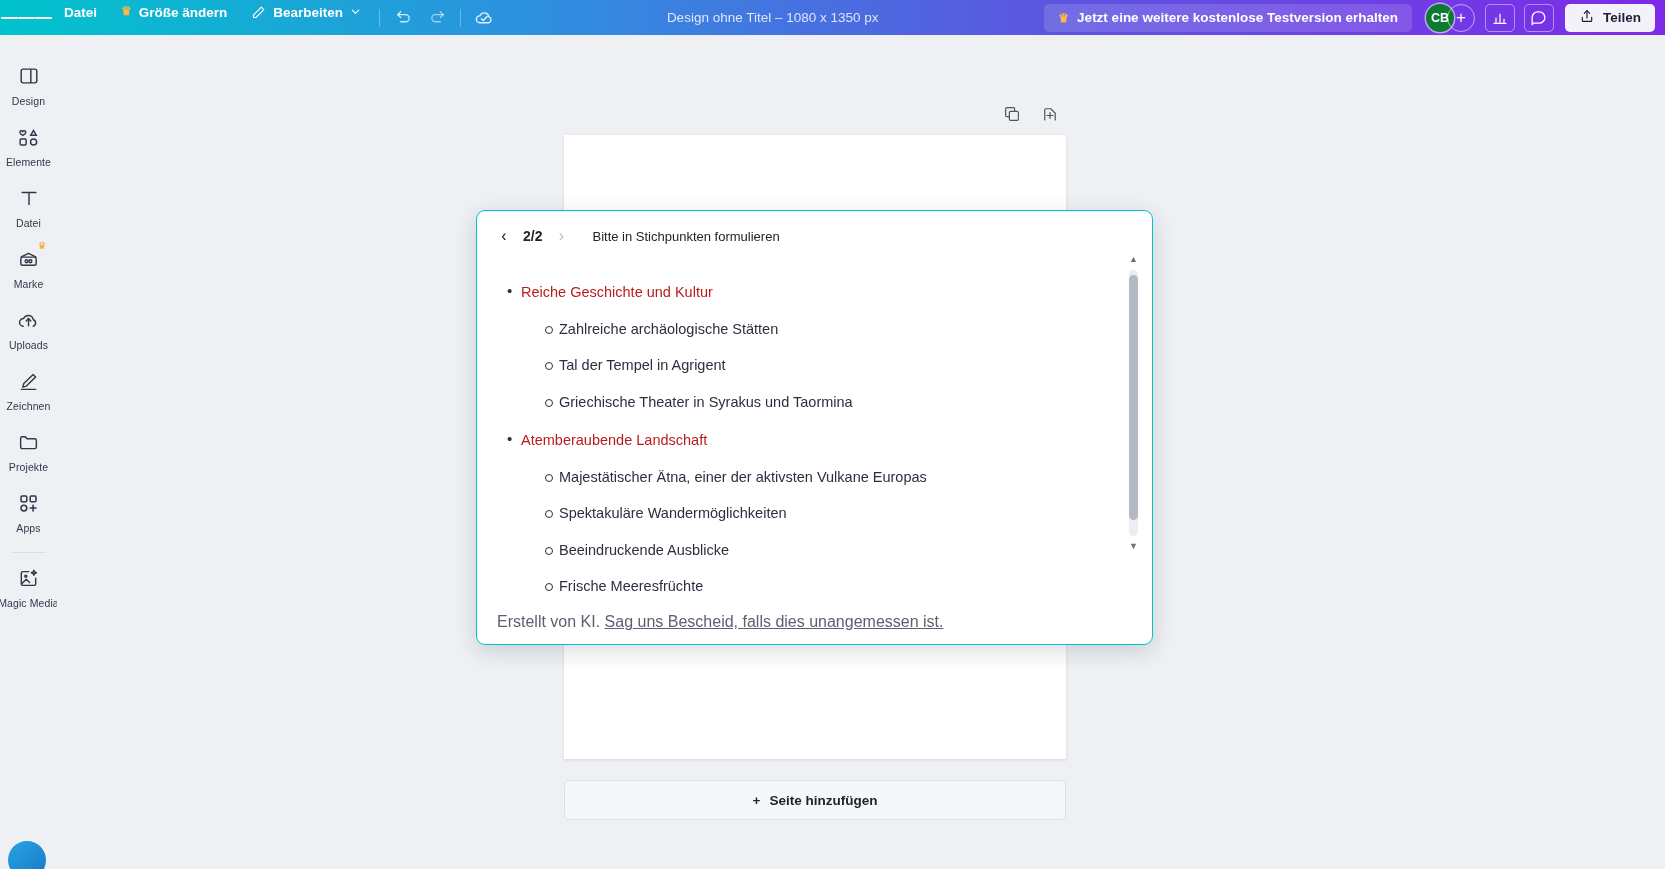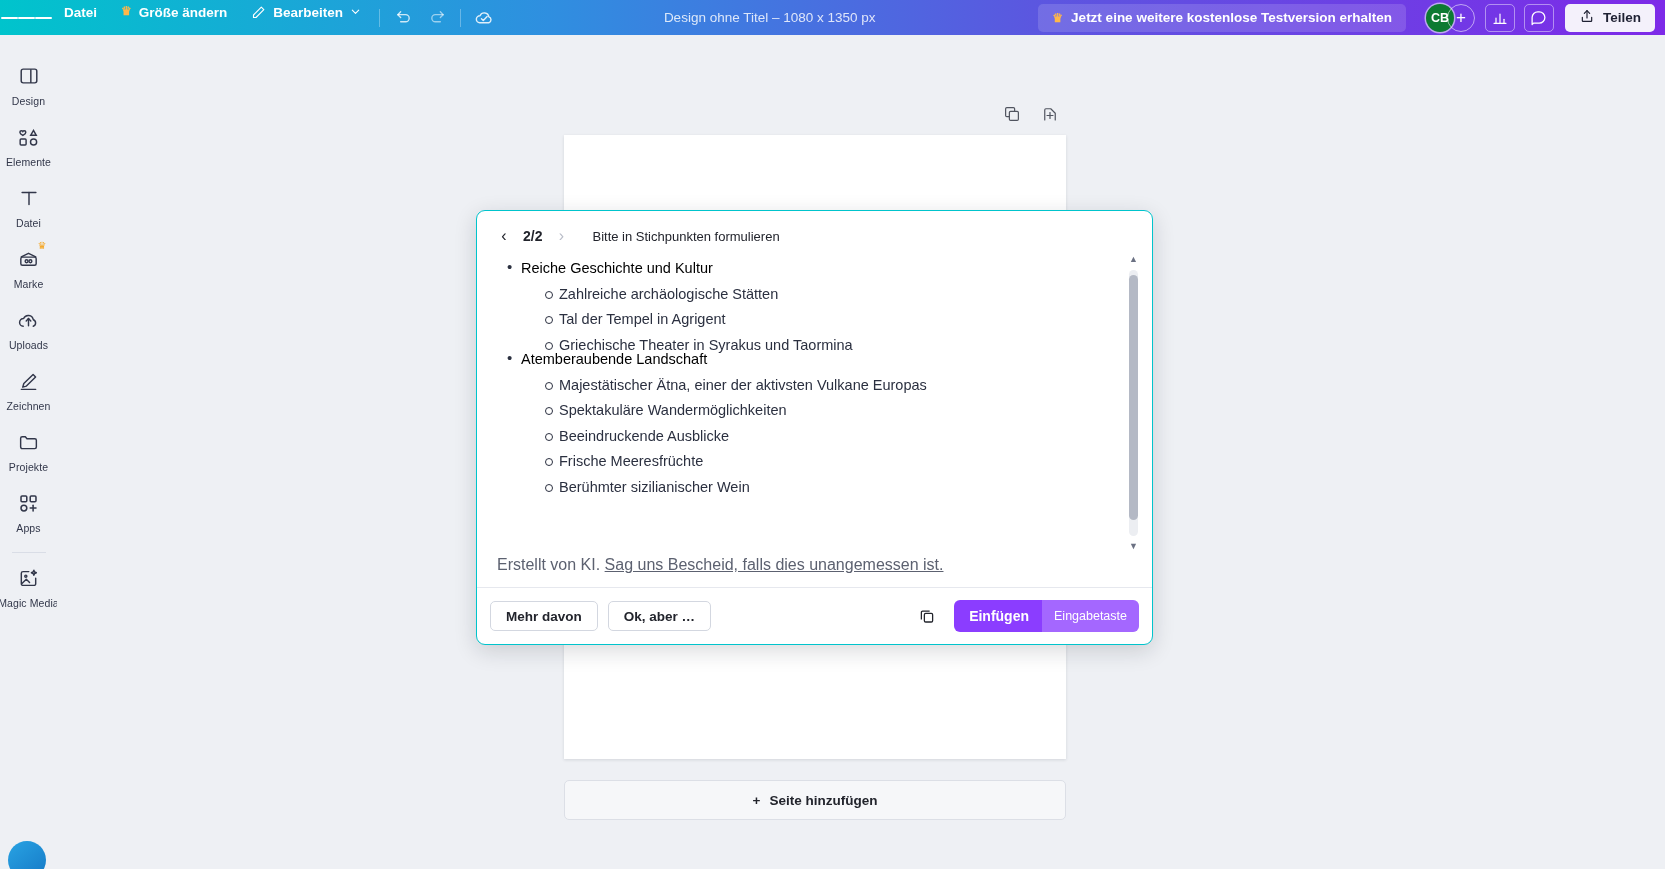--- a/index.html
+++ b/index.html
@@ -31,21 +31,20 @@
   .trial-pill {
     display:flex; align-items:center; gap:8px; height:28px; padding:0 14px;
     border-radius:5px; background:rgba(255,255,255,.14);
     font-size:13.5px; font-weight:700; color:#fff; cursor:pointer; white-space:nowrap;
   }
   .avatar {
     width:28px; height:28px; border-radius:50%; background:#0d7a32;
     display:flex; align-items:center; justify-content:center;
     font-size:12.5px; font-weight:700; color:#fff; cursor:pointer;
     box-shadow:0 0 0 1.5px rgba(255,255,255,.55);
-    margin-left:6px;
   }
   .plus-circle {
     width:28px; height:28px; border-radius:50%; border:1.4px solid rgba(255,255,255,.55);
     display:flex; align-items:center; justify-content:center; color:#fff; font-size:17px;
     cursor:pointer; margin-left:-7px;
   }
   .round-btn {
     width:30px; height:28px; border-radius:5px; border:1.4px solid rgba(255,255,255,.45);
     display:flex; align-items:center; justify-content:center; cursor:pointer;
   }
@@ -95,25 +94,25 @@
   }
   .ai-head { display:flex; align-items:center; gap:10px; padding:14px 20px 8px 18px; }
   .nav-chev { width:18px; height:22px; display:flex; align-items:center; justify-content:center; cursor:pointer; color:#22242c; font-size:16px; }
   .nav-chev.disabled { color:#b9bdc8; cursor:default; }
   .page-count { font-size:14px; font-weight:700; color:#22242c; }
   .ai-prompt { font-size:13px; color:#22242c; font-weight:400; margin-left:12px; }
 
   .ai-body { position:relative; flex:1; overflow:hidden; padding:6px 34px 0 20px; }
   .ai-list { list-style:none; }
   .li-main {
-    position:relative; font-size:14.5px; color:#000000; line-height:1; padding:0 0 0 24px; margin-top:0;
+    position:relative; font-size:14.5px; color:#b91c1c; line-height:1; padding:0 0 0 24px; margin-top:24px;
   }
   .li-main::before { content:"•"; position:absolute; left:10px; top:-2px; font-size:15px; color:#2b3040; }
   .li-sub {
-    position:relative; font-size:14.5px; color:#2b3040; line-height:1; padding:0 0 0 62px; margin-top:11px;
+    position:relative; font-size:14.5px; color:#2b3040; line-height:1; padding:0 0 0 62px; margin-top:22px;
   }
   .li-sub::before {
     content:""; position:absolute; left:48px; top:4px; width:6px; height:6px;
     border:1.3px solid #2b3040; border-radius:50%;
   }
   .scroll-track { position:absolute; top:0; right:14px; width:9px; height:296px; display:flex; flex-direction:column; align-items:center; }
   .sc-arrow { font-size:9px; color:#6b7183; cursor:pointer; line-height:1; }
   .sc-rail { position:relative; flex:1; width:9px; margin:6px 0; background:#eceef2; border-radius:5px; }
   .sc-thumb { position:absolute; top:5px; left:0; width:9px; height:245px; background:#b4b9c5; border-radius:5px; cursor:pointer; }
 
@@ -409,37 +408,15 @@
         </div>
         <div class="sc-arrow">▼</div>
       </div>
     </div>
 
     <div class="ai-disclaim">
       <span>Erstellt von KI.</span>
       <a>Sag uns Bescheid, falls dies unangemessen ist.</a>
     </div>
 
-    <div class="ai-foot">
-      <div class="foot-left">
-        <div class="ghost-btn">
-          <span>Mehr davon</span>
-        </div>
-        <div class="ghost-btn">
-          <span>Ok, aber …</span>
-        </div>
-      </div>
-      <div class="foot-right">
-        <div class="copy-btn">
-          <svg width="18" height="18" viewBox="0 0 24 24" fill="none" stroke="#22242c" stroke-width="1.7" stroke-linejoin="round">
-              <rect x="8.5" y="8.5" width="11" height="11.5" rx="1.7"></rect>
-              <path d="M15.5 5.5H6.2A1.7 1.7 0 0 0 4.5 7.2v9.3"></path>
-            </svg>
-        </div>
-        <div class="insert-btn">
-          <span class="insert-lbl">Einfügen</span>
-          <span class="insert-key">Eingabetaste</span>
-        </div>
-      </div>
-    </div>
   </div>
 
 </div>
 
 </body></html>

